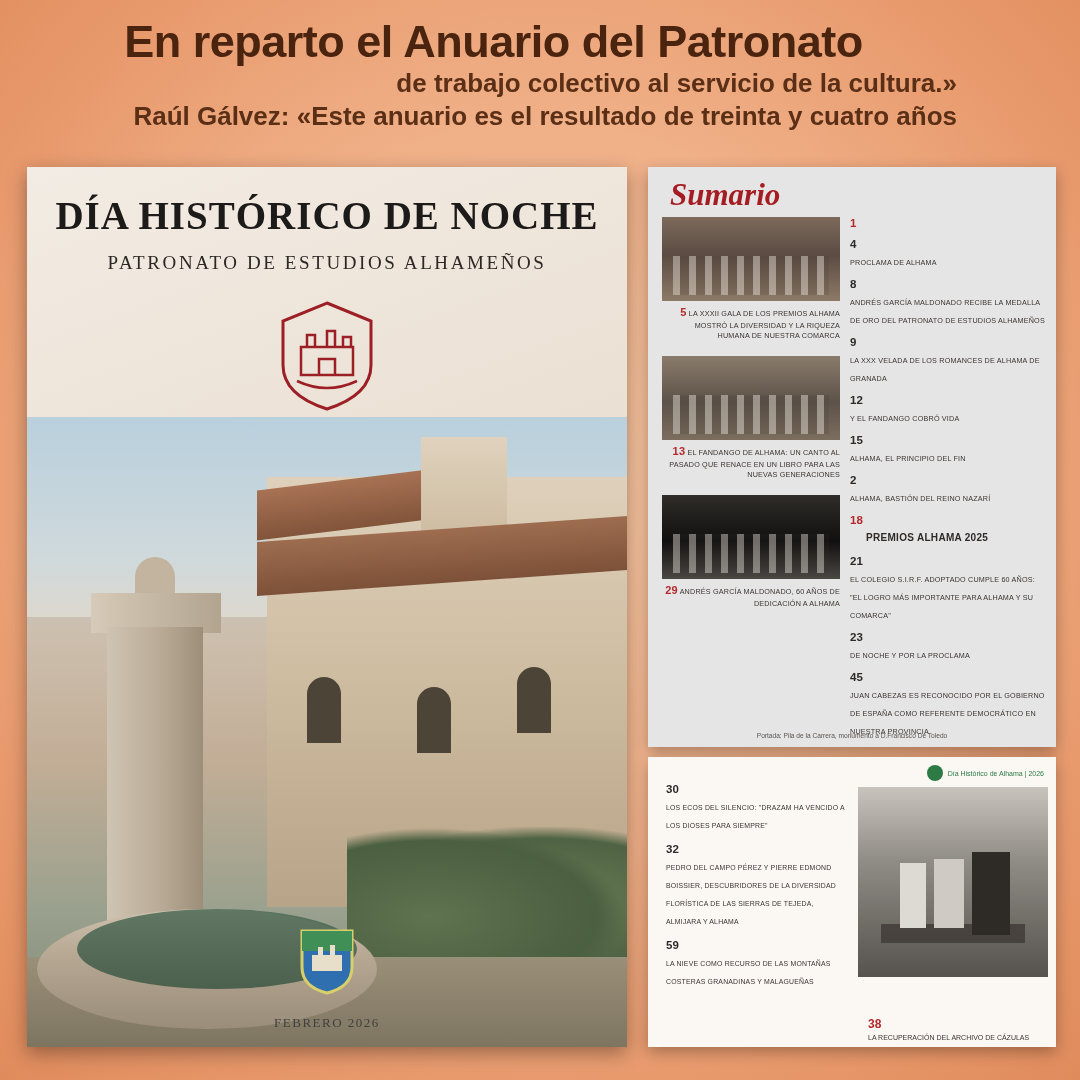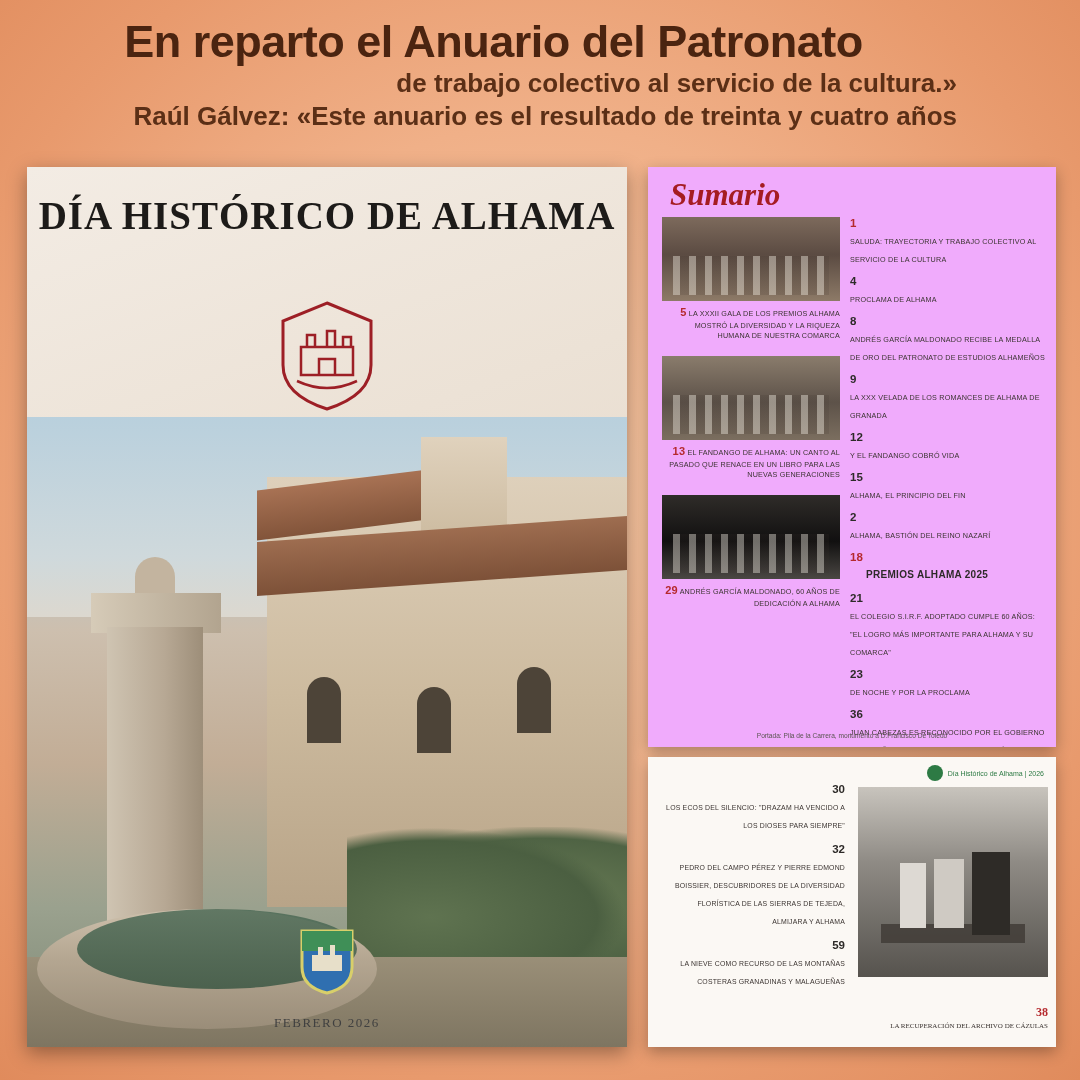--- a/index.html
+++ b/index.html
@@ -124,21 +124,21 @@
     bottom:52px;width:58px;height:70px;
   }
   .cover-date{
     position:absolute;left:0;bottom:16px;width:100%;text-align:center;
     font-family:"Liberation Serif", serif;font-size:13px;color:#404040;letter-spacing:1.5px;
   }
 
   
   .sumario{
     position:absolute;left:648px;top:167px;width:408px;height:580px;
-    background:#f0abfc;box-shadow:0 5px 14px rgba(0,0,0,.3);
+    background:#e5e5e5;box-shadow:0 5px 14px rgba(0,0,0,.3);
     overflow:hidden;
   }
   .sumario h1{
     margin:10px 0 4px 22px;font-size:31px;color:#a51c22;
     font-family:"Liberation Serif", serif;font-weight:bold;font-style:italic;
   }
   .sum-body{display:flex;padding:0 10px 0 14px;box-sizing:border-box;}
   .sum-left{width:180px;}
   .sum-right{width:200px;padding-left:10px;}
   .ph{
@@ -168,43 +168,43 @@
   }
 
   
   .indexpg{
     position:absolute;left:648px;top:757px;width:408px;height:290px;
     background:#fbf8f4;box-shadow:0 5px 14px rgba(0,0,0,.3);
     overflow:hidden;display:flex;
   }
   .idx-left{width:205px;padding:26px 8px 0 18px;box-sizing:border-box;}
   .idx-right{width:203px;padding:8px 8px 0 0;box-sizing:border-box;position:relative;}
-  .idx-entry{margin-bottom:11px;text-align:right;}
+  .idx-entry{margin-bottom:11px;}
   .idx-entry .num{font-size:11.5px;font-weight:bold;color:#2d2a28;display:block;margin-bottom:1px;}
   .idx-entry .txt{font-size:6.9px;line-height:1.5;color:#3a3330;letter-spacing:.2px;}
   .idx-head{
     display:flex;align-items:center;justify-content:flex-end;gap:5px;
     font-size:7px;color:#2d7a44;margin:0 4px 6px 0;
   }
   .idx-head .seal{
     width:16px;height:16px;border-radius:50%;
     background:#2d7a44;display:inline-block;
   }
   .idx-photo{
     width:190px;height:190px;margin:0 0 0 auto;
     background:linear-gradient(180deg,#c8c4bd 0%, #8e8a84 40%, #56534e 100%);
     position:relative;overflow:hidden;
   }
   .idx-photo .bench{position:absolute;left:12%;bottom:18%;width:76%;height:10%;background:#3e3a35;opacity:.8;}
   .idx-photo .figA{position:absolute;left:22%;bottom:26%;width:14%;height:34%;background:#ddd9d3;}
   .idx-photo .figB{position:absolute;left:40%;bottom:26%;width:16%;height:36%;background:#cfcac3;}
   .idx-photo .figC{position:absolute;left:60%;bottom:22%;width:20%;height:44%;background:#2e2b27;}
   .idx-cap{
-    position:absolute;right:8px;bottom:16px;width:180px;text-align:right;
-    font-size:7px;line-height:1.5;color:#3a3330;font-family:Liberation Serif, serif;
+    position:absolute;right:8px;bottom:4px;width:180px;text-align:left;
+    font-size:7px;line-height:1.5;color:#3a3330;
   }
   .idx-cap .n{color:#b5292d;font-size:12px;font-weight:bold;display:block;}
 </style>
 </head>
 <body>
 
 <div class="header">
   <div class="head-title">En reparto el Anuario del Patronato</div>
   <div class="head-sub">de trabajo colectivo al servicio de la cultura.»</div>
   <div class="head-sub">Raúl Gálvez: «Este anuario es el resultado de treinta y cuatro años</div>
@@ -227,21 +227,22 @@
     <div class="ground"></div>
     <div class="fountain">
       <div class="finial"></div>
       <div class="pillar-cap"></div>
       <div class="pillar"></div>
       <div class="basin"></div>
       <div class="water"></div>
     </div>
   </div>
 
-  <div class="cover-title">DÍA HISTÓRICO DE ALHAMA</div>
+  <div class="cover-title">DÍA HISTÓRICO DE NOCHE</div>
+  <div class="cover-sub">PATRONATO DE ESTUDIOS ALHAMEÑOS</div>
 
   <div class="crest">
     <svg viewBox="0 0 120 120" width="120" height="120" aria-hidden="true">
       <path d="M60 8 L104 26 L104 70 Q104 100 60 114 Q16 100 16 70 L16 26 Z" fill="none" stroke="#9d1f26" stroke-width="3"></path>
       <path d="M34 52 h52 v28 h-52 z" fill="none" stroke="#9d1f26" stroke-width="2.5"></path>
       <path d="M40 52 v-12 h8 v12 M60 52 v-16 h8 v16 M76 52 v-10 h8 v10" fill="none" stroke="#9d1f26" stroke-width="2.5"></path>
       <path d="M52 80 v-16 h16 v16" fill="none" stroke="#9d1f26" stroke-width="2.5"></path>
       <path d="M30 86 q30 14 60 0" fill="none" stroke="#9d1f26" stroke-width="2.5"></path>
     </svg>
   </div>
@@ -283,31 +284,31 @@
       <div class="ph p3">
           <div class="ph-row"></div>
         </div>
       <p class="cap">
         <span class="n">29</span>
         <span>ANDRÉS GARCÍA MALDONADO, 60 AÑOS DE DEDICACIÓN A ALHAMA</span>
       </p>
     </div>
 
     <div class="sum-right">
-      <div class="entry"><span class="num red">1</span><span class="txt">SALUDA: TRAYECTORIA Y TRABAJO COLECTIVO AL SERVICIO DE LA CULTURA</span></div>
+      <div class="entry"><span class="num red">1</span></div>
       <div class="entry"><span class="num">4</span><span class="txt">PROCLAMA DE ALHAMA</span></div>
       <div class="entry"><span class="num">8</span><span class="txt">ANDRÉS GARCÍA MALDONADO RECIBE LA MEDALLA DE ORO DEL PATRONATO DE ESTUDIOS ALHAMEÑOS</span></div>
       <div class="entry"><span class="num">9</span><span class="txt">LA XXX VELADA DE LOS ROMANCES DE ALHAMA DE GRANADA</span></div>
       <div class="entry"><span class="num">12</span><span class="txt">Y EL FANDANGO COBRÓ VIDA</span></div>
       <div class="entry"><span class="num">15</span><span class="txt">ALHAMA, EL PRINCIPIO DEL FIN</span></div>
       <div class="entry"><span class="num">2</span><span class="txt">ALHAMA, BASTIÓN DEL REINO NAZARÍ</span></div>
       <div class="entry"><span class="num red">18</span><span class="txt big">PREMIOS ALHAMA 2025</span></div>
       <div class="entry"><span class="num">21</span><span class="txt">EL COLEGIO S.I.R.F. ADOPTADO CUMPLE 60 AÑOS: "EL LOGRO MÁS IMPORTANTE PARA ALHAMA Y SU COMARCA"</span></div>
       <div class="entry"><span class="num">23</span><span class="txt">DE NOCHE Y POR LA PROCLAMA</span></div>
-      <div class="entry"><span class="num">36</span><span class="txt">JUAN CABEZAS ES RECONOCIDO POR EL GOBIERNO DE ESPAÑA COMO REFERENTE DEMOCRÁTICO EN NUESTRA PROVINCIA</span></div>
+      <div class="entry"><span class="num">45</span><span class="txt">JUAN CABEZAS ES RECONOCIDO POR EL GOBIERNO DE ESPAÑA COMO REFERENTE DEMOCRÁTICO EN NUESTRA PROVINCIA</span></div>
 
     </div>
   </div>
 
   <div class="portada-note">Portada: Pila de la Carrera, monumento a D.Francisco De Toledo</div>
 </div>
 
 <div class="indexpg">
   <div class="idx-left">
     <div class="idx-entry"><span class="num">30</span><span class="txt">LOS ECOS DEL SILENCIO: "DRAZAM HA VENCIDO A LOS DIOSES PARA SIEMPRE"</span></div>

